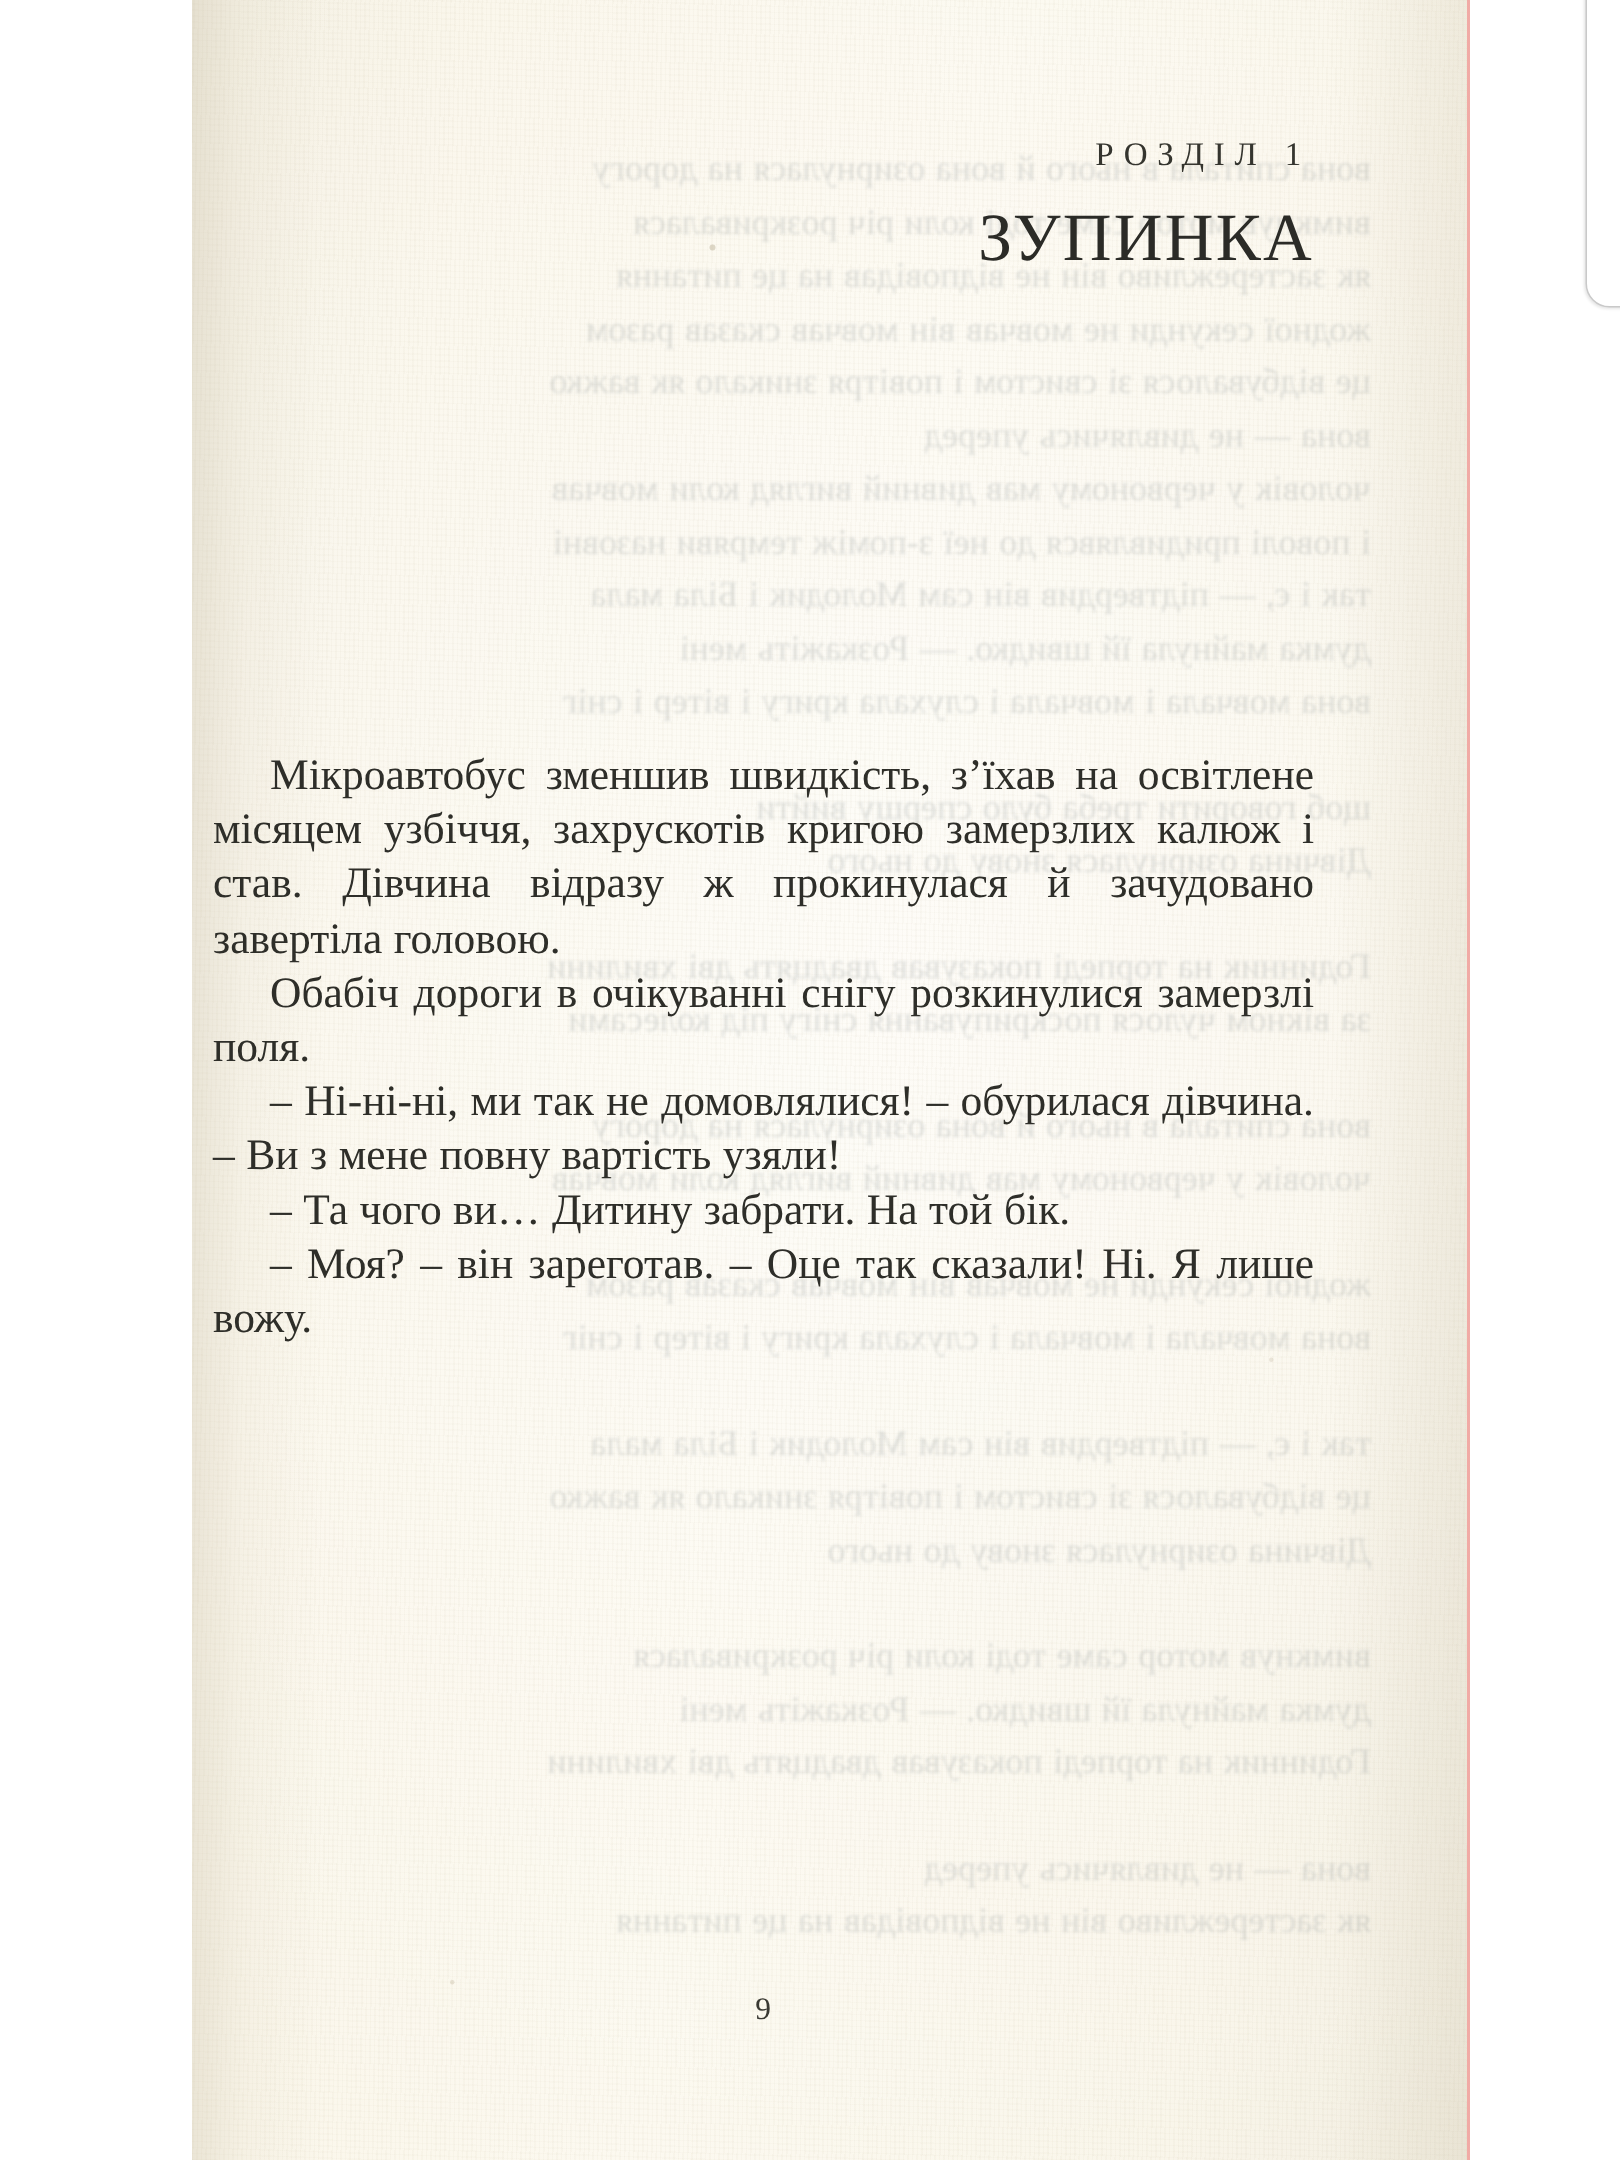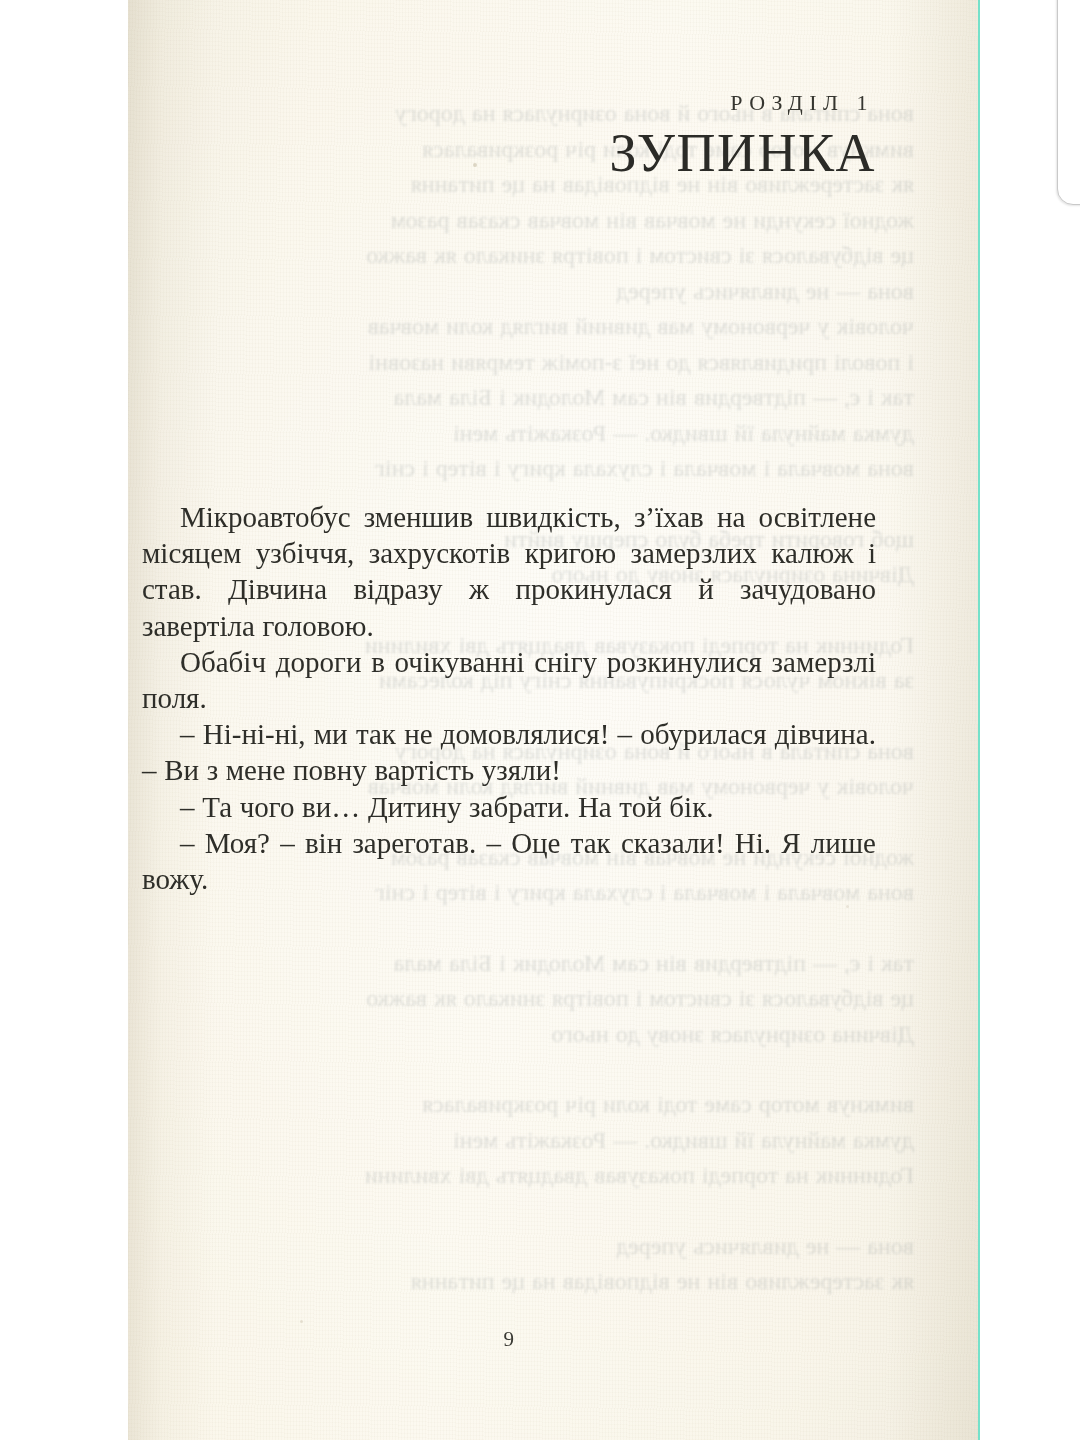--- a/index.html
+++ b/index.html
@@ -13,21 +13,21 @@
     height: 1440px;
     overflow: hidden;
     font-family: "Liberation Serif", "DejaVu Serif", serif;
   }
 
   
   .photo {
     position: relative;
     width: 1080px;
     height: 1440px;
-    background: #5eead4;
+    background: #fca5a5;
     overflow: hidden;
   }
 
   
   .surround-left,
   .surround-right {
     position: absolute;
     top: 0;
     bottom: 0;
     background: #ffffff;
@@ -164,25 +164,25 @@
   .chapter-kicker {
     display: block;
     font-size: 22px;
     letter-spacing: 6.5px;
     color: #35352f;
     line-height: 1.0;
     margin-right: 2px;
   }
   .chapter-title {
     display: block;
-    font-size: 54px;
+    font-size: 45px;
     letter-spacing: 1.5px;
     color: #2b2b27;
     line-height: 1.05;
-    margin-top: 11px;
+    margin-top: 21px;
     margin-right: 0px;
   }
 
   
   .body-text {
     position: absolute;
     top: 499px;
     left: 0;
     width: 734px;
     font-size: 29px;

